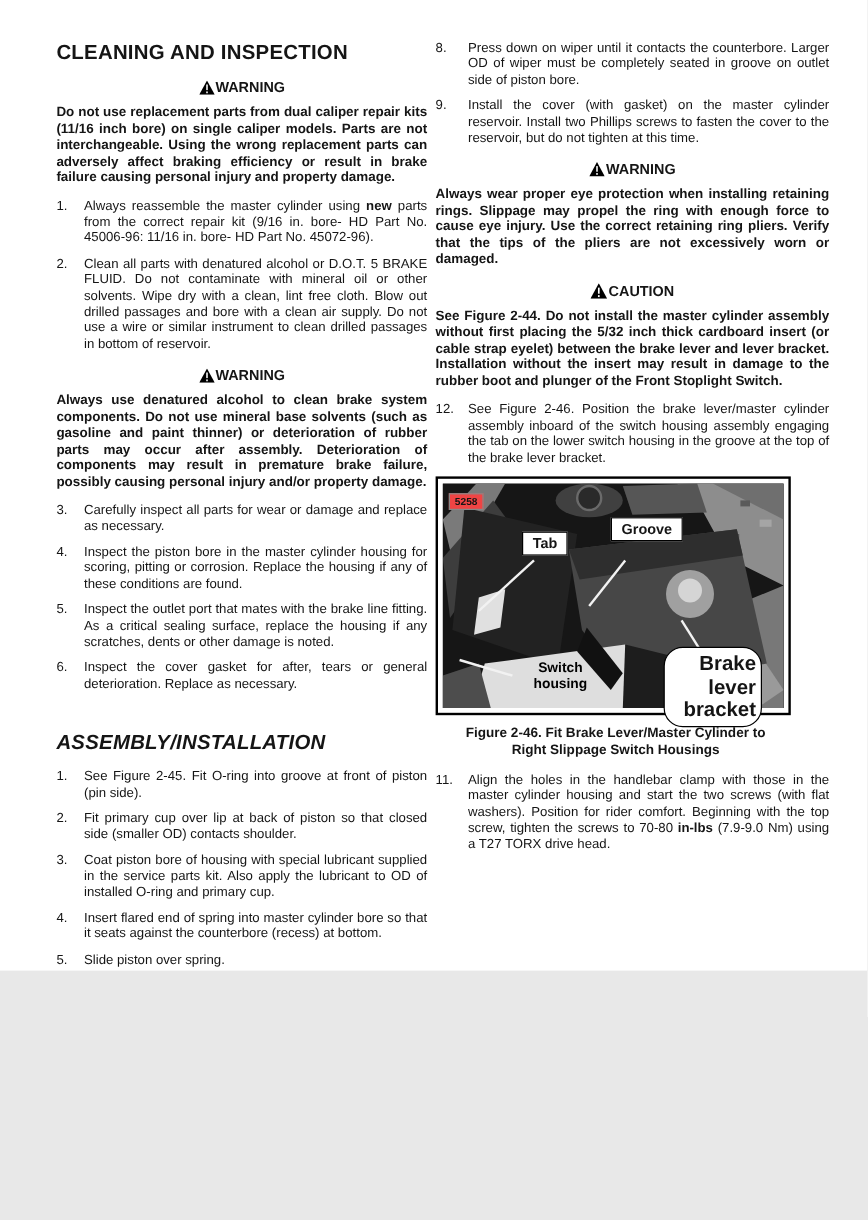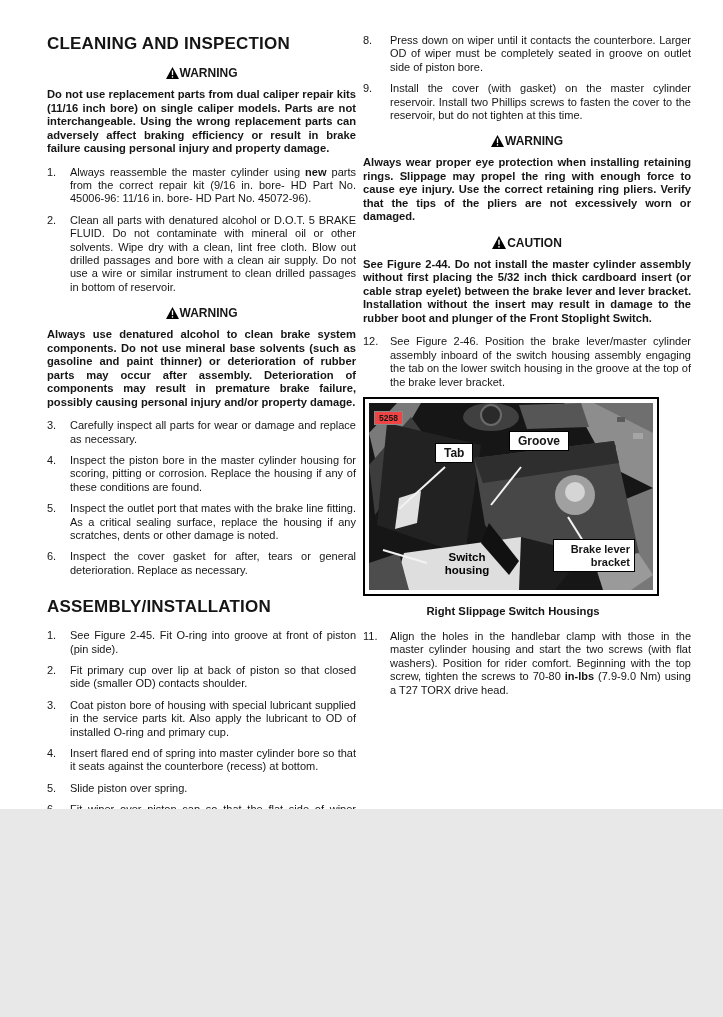--- a/index.html
+++ b/index.html
@@ -6,36 +6,36 @@
   html,body { background:#e8e8e8; }
   .page {
     position:relative; width:723px; height:809px; background:#ffffff;
     font-family:"Liberation Sans", sans-serif; color:#151515; overflow:hidden;
     margin:0 auto;
   }
   .col { position:absolute; top:34px; }
   .col-left  { left:47px;  width:309px; }
   .col-right { left:363px; width:328px; }
   .section-title { font-size:17px; font-weight:bold; letter-spacing:.2px; margin:0 0 12px 0; }
-  .section-title.second { margin-top:20px; }
+  .section-title.second { margin-top:32px;font-style:italic; }
   .warn-head { text-align:center; font-weight:bold; font-size:12px; margin:12px 0 8px 0; }
   .warn-head svg { vertical-align:-2px; margin-right:1px; }
   .warn-para { font-weight:bold; text-align:justify; font-size:11.2px; line-height:13.5px; margin:0 0 10px 0; }
   .item { display:flex; margin:0 0 8px 0; font-size:11px; line-height:13.4px; }
   .item .num { flex:none; width:23px; }
   .col-right .item .num { width:27px; }
   .item .txt { flex:1; text-align:justify; }
   .figure { margin-top:6px; width:296px; border:2px solid #000; background:#fff; padding:4px; }
   .photo { position:relative; width:284px; height:187px; background:#161616; }
   .photo svg { position:absolute; left:0; top:0; }
   .ph-id { position:absolute; left:5px; top:8px; background:#ef4444; border:1px solid #888;
            font-size:8.5px; font-weight:bold; padding:1px 4px; }
   .callout { position:absolute; background:#fff; border:1.5px solid #000; font-weight:bold;
              font-size:12px; text-align:right; padding:2px 8px; }
-  .callout.small { font-size:11px; line-height:1.15; padding:3px 4px; }
+  .callout.small { font-size:17px; line-height:1.15; padding:3px 4px;border-radius:16px; }
   .photo-text { position:absolute; font-weight:bold; font-size:11.5px; line-height:1.15;
                 color:#000; text-align:center; }
   .caption { width:300px; text-align:center; font-weight:bold; font-size:11.3px;
              line-height:14px; margin-top:8px; margin-bottom:12px; }
   .page-number { position:absolute; left:47px; top:901px; font-size:11px; }
 </style>
 </head>
 <body>
 
 <div class="page">
@@ -191,20 +191,21 @@
           <div>Switch</div>
           <div>housing</div>
         </div>
         <div class="callout small" style="left:184px; top:136px; width:82px;">
           <div>Brake lever</div>
           <div>bracket</div>
         </div>
       </div>
     </div>
     <div class="caption">
+      <div>Figure 2-46. Fit Brake Lever/Master Cylinder to</div>
       <div>Right Slippage Switch Housings</div>
     </div>
 
     <div class="item">
       <span class="num">11.</span>
       <span class="txt"><span>Align the holes in the handlebar clamp with those in the master cylinder housing and start the two screws (with flat washers). Position for rider comfort. Beginning with the top screw, tighten the screws to 70-80 </span><b>in-lbs</b><span> (7.9-9.0 Nm) using a T27 TORX drive head.</span></span>
     </div>
   </div>
 
   <div class="page-number">2-34</div>

